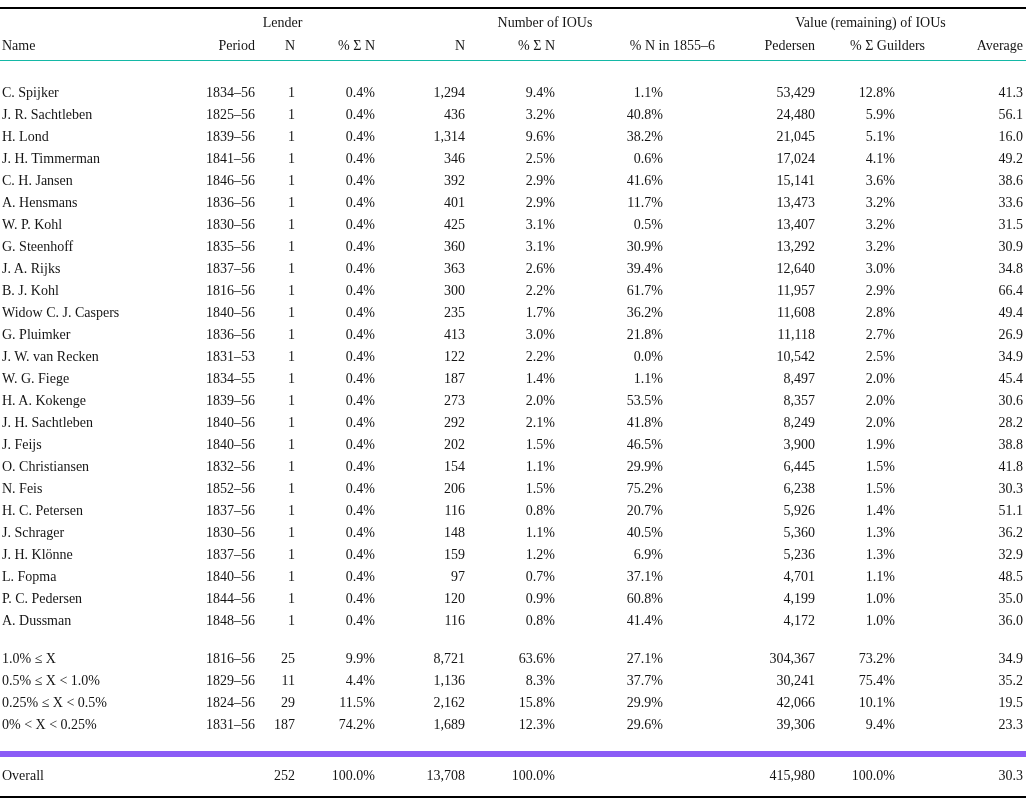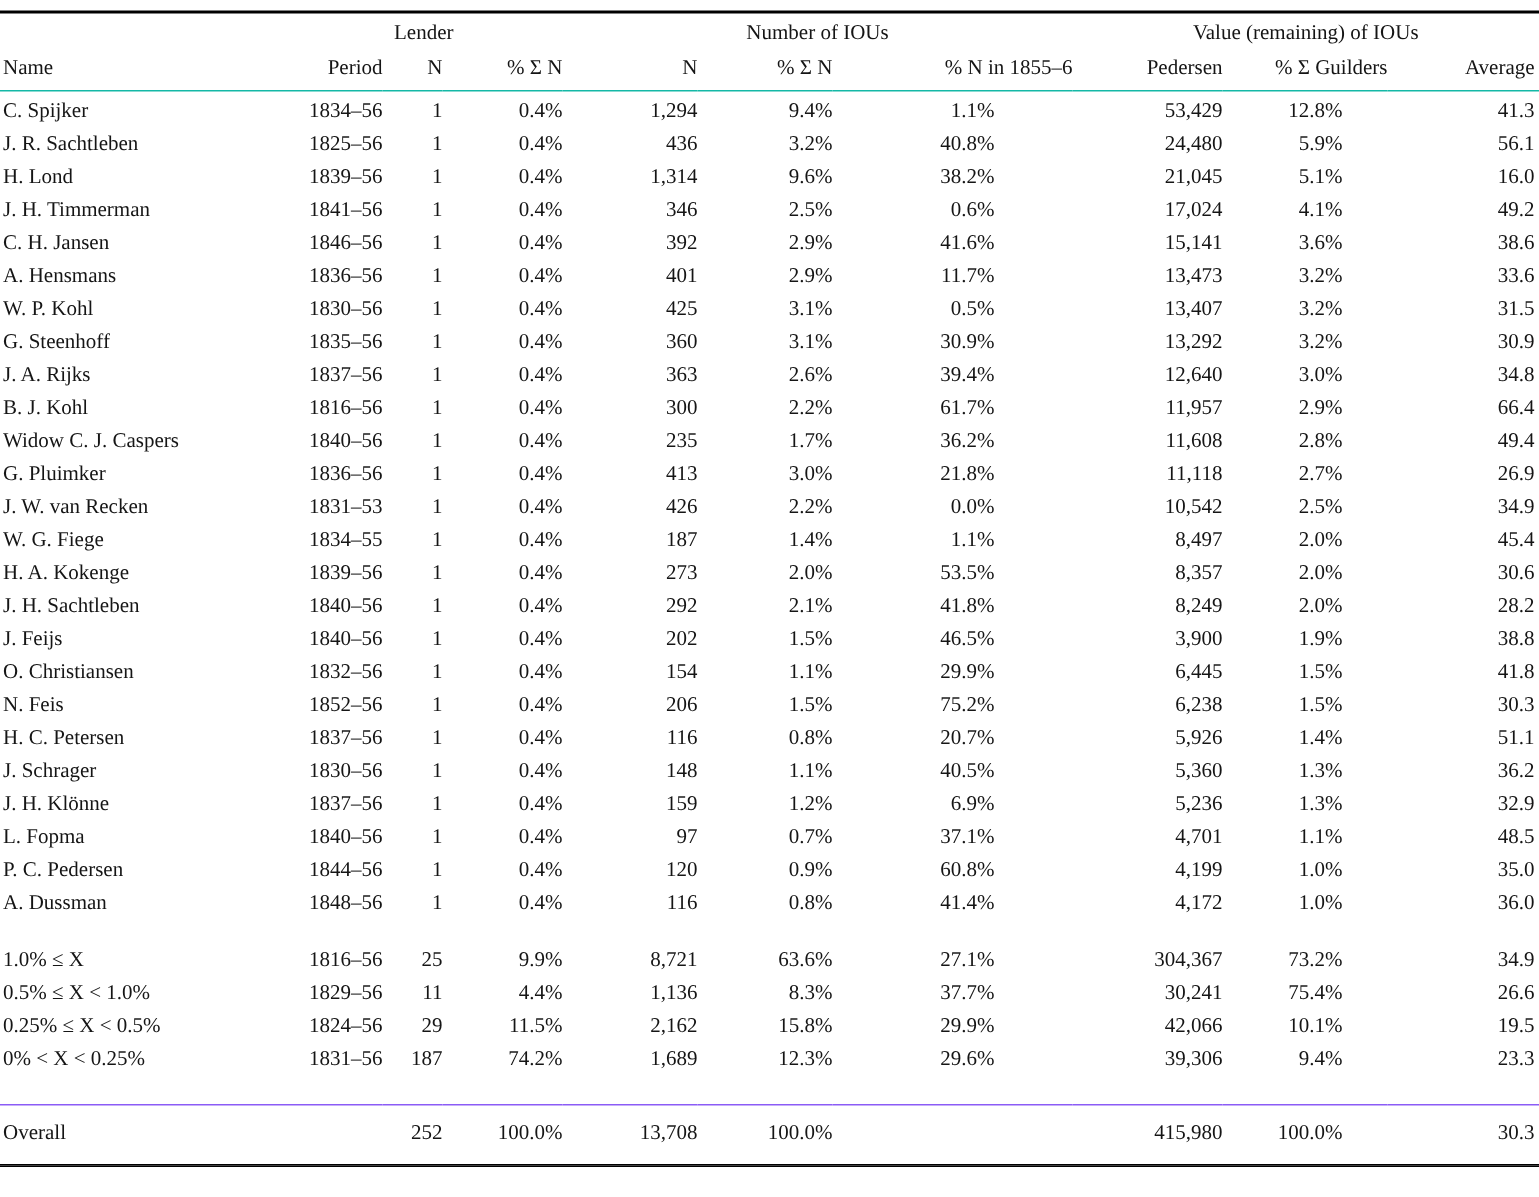--- a/index.html
+++ b/index.html
@@ -39,24 +39,24 @@
     text-align: right;
     padding: 0;
     line-height: 22px;
     white-space: nowrap;
     overflow: hidden;
   }
   th.c0, td.c0 { text-align: left; padding-left: 2px; }
   td.c6 { padding-right: 52px; }
   td.c8 { padding-right: 30px; }
   td.c9, th.c9 { padding-right: 3px; }
-  tbody tr.data-row:first-child td { padding-top: 3px; }
+  tbody tr.data-row:first-child td { padding-top: 21px; }
   .spacer-row td { height: 16px; line-height: 16px; }
   .spacer-row.tall td { height: 18px; line-height: 18px; }
-  .overall-row td { border-top: 1px solid #8b5cf6; padding-top: 8px; padding-bottom: 9px; font-family: Liberation Serif, serif; }
+  .overall-row td { border-top: 6px solid #8b5cf6; padding-top: 8px; padding-bottom: 9px; font-family: Liberation Serif, serif; }
 </style>
 </head>
 <body>
 
 <div class="sheet">
   <div class="rule-double top"></div>
 
   <table>
     <colgroup>
       <col style="width:190px">
@@ -233,21 +233,21 @@
           <td class="c6">21.8%</td>
           <td class="c7">11,118</td>
           <td class="c8">2.7%</td>
           <td class="c9">26.9</td>
         </tr>
         <tr class="data-row">
           <td class="c0">J. W. van Recken</td>
           <td class="c1">1831–53</td>
           <td class="c2">1</td>
           <td class="c3">0.4%</td>
-          <td class="c4">426</td>
+          <td class="c4">122</td>
           <td class="c5">2.2%</td>
           <td class="c6">0.0%</td>
           <td class="c7">10,542</td>
           <td class="c8">2.5%</td>
           <td class="c9">34.9</td>
         </tr>
         <tr class="data-row">
           <td class="c0">W. G. Fiege</td>
           <td class="c1">1834–55</td>
           <td class="c2">1</td>
@@ -409,21 +409,21 @@
         <tr class="data-row">
           <td class="c0">0.5% ≤ X &lt; 1.0%</td>
           <td class="c1">1829–56</td>
           <td class="c2">11</td>
           <td class="c3">4.4%</td>
           <td class="c4">1,136</td>
           <td class="c5">8.3%</td>
           <td class="c6">37.7%</td>
           <td class="c7">30,241</td>
           <td class="c8">75.4%</td>
-          <td class="c9">26.6</td>
+          <td class="c9">35.2</td>
         </tr>
         <tr class="data-row">
           <td class="c0">0.25% ≤ X &lt; 0.5%</td>
           <td class="c1">1824–56</td>
           <td class="c2">29</td>
           <td class="c3">11.5%</td>
           <td class="c4">2,162</td>
           <td class="c5">15.8%</td>
           <td class="c6">29.9%</td>
           <td class="c7">42,066</td>

